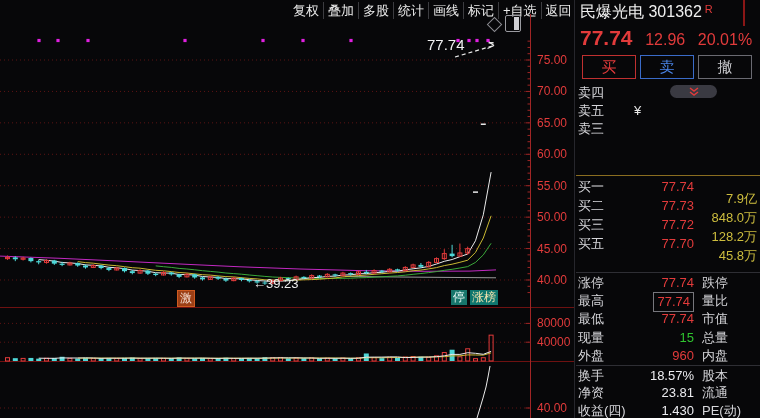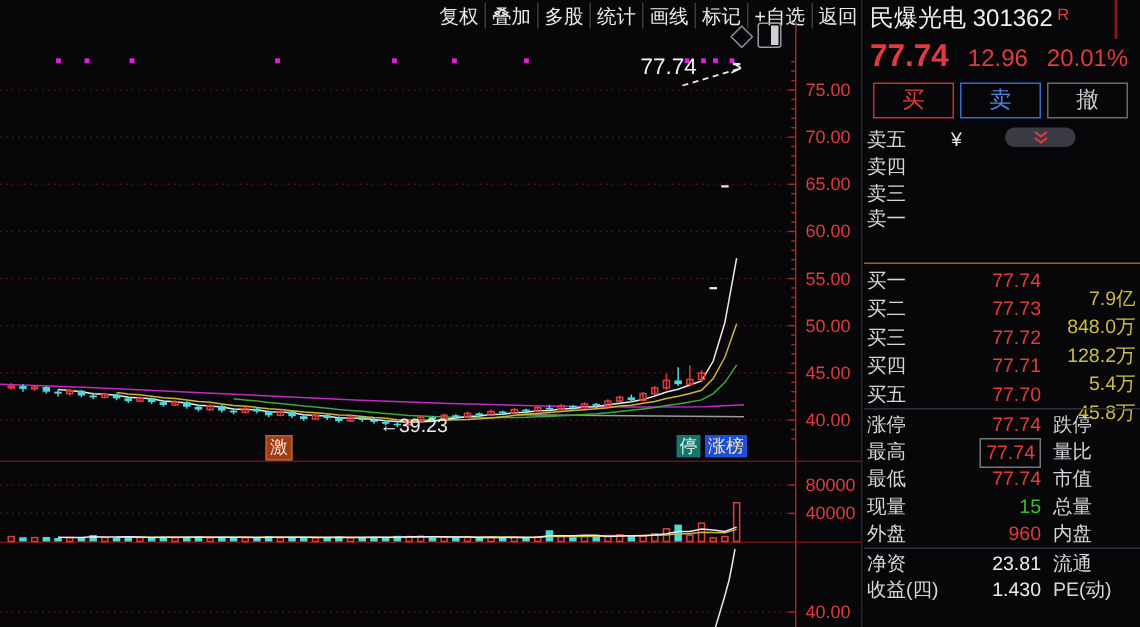--- a/index.html
+++ b/index.html
@@ -12,21 +12,21 @@
   
   #icon-diamond{position:absolute;left:489px;top:19px;width:9px;height:9px;border:1px solid #8a8a90;transform:rotate(45deg);}
   #icon-door{position:absolute;left:505px;top:15px;width:14px;height:15px;border:1px solid #9a9aa0;border-radius:2px;}
   #icon-door:after{content:"";position:absolute;right:1px;top:1px;bottom:1px;width:5px;background:#cfcfd4;}
   
   #anno-price{position:absolute;left:427px;top:36px;font-size:15px;color:#f2f2f2;}
   #anno-low{position:absolute;left:253px;top:276px;font-size:13px;color:#ececec;}
   .tag{position:absolute;top:290px;height:15px;line-height:15px;font-size:12px;padding:0 2px;white-space:nowrap;}
   .tag-orange{background:#9c3f16;color:#f5ded2;border:1px solid #cf5a20;}
   .tag-teal{background:#17756b;color:#eafaf7;}
-  .tag-brown{background:#1d4ed8;color:#f3e3ae;}
+  .tag-brown{background:#0f766e;color:#f3e3ae;}
   
   #panel-border{position:absolute;left:574px;top:0;width:1px;height:418px;background:#26262c;}
   #panel{position:absolute;left:576px;top:0;width:184px;height:294px;font-size:13px;}
   #title{position:absolute;left:4px;top:2px;font-size:16px;color:#f0f0f0;white-space:nowrap;}
   #title .badge{color:#e23b3b;font-size:11px;vertical-align:4px;margin-left:3px;}
   #priceline{position:absolute;left:4px;top:26px;white-space:nowrap;color:#e23b3b;}
   #cur-price{font-size:21px;font-weight:bold;}
   #chg,#chgp{font-size:16px;margin-left:9px;}
   .tbtn{position:absolute;top:55px;width:52px;height:22px;line-height:22px;text-align:center;
         font-size:15px;background:transparent;cursor:default;}
@@ -377,31 +377,28 @@
       <span id="cur-price">77.74</span>
       <span id="chg">12.96</span>
       <span id="chgp">20.01%</span>
     </div>
     <div class="tbtn" id="btn-buy">买</div>
     <div class="tbtn" id="btn-sell">卖</div>
     <div class="tbtn" id="btn-cancel">撤</div>
 
     <div id="asks">
         <div class="row">
+          <span class="lbl">卖四</span>
+        </div>
+        <div class="row">
           <span class="lbl">卖五</span>
           <span class="cur">¥</span>
         </div>
         <div class="row">
-          <span class="lbl">卖四</span>
-        </div>
-        <div class="row">
           <span class="lbl">卖三</span>
-        </div>
-        <div class="row">
-          <span class="lbl">卖一</span>
         </div>
       </div>
     <div id="pill">
       <svg width="14" height="9">
         <polyline points="3,1 7,4 11,1" fill="none" stroke="#e23b3b" stroke-width="1.4"></polyline>
         <polyline points="3,5 7,8 11,5" fill="none" stroke="#e23b3b" stroke-width="1.4"></polyline>
       </svg>
     </div>
     <div class="sep" id="sep-yellow"></div>
     <div id="bids">
@@ -414,25 +411,20 @@
           <span class="lbl">买二</span>
           <span class="val red">77.73</span>
           <span class="amt yellow">848.0万</span>
         </div>
         <div class="row">
           <span class="lbl">买三</span>
           <span class="val red">77.72</span>
           <span class="amt yellow">128.2万</span>
         </div>
         <div class="row">
-          <span class="lbl">买四</span>
-          <span class="val red">77.71</span>
-          <span class="amt yellow">5.4万</span>
-        </div>
-        <div class="row">
           <span class="lbl">买五</span>
           <span class="val red">77.70</span>
           <span class="amt yellow">45.8万</span>
         </div>
       </div>
     <div class="sep" id="sep-1"></div>
     <div id="stats1">
         <div class="row">
           <span class="lbl">涨停</span>
           <span class="val red">77.74</span>
@@ -455,20 +447,25 @@
         </div>
         <div class="row">
           <span class="lbl">外盘</span>
           <span class="val red">960</span>
           <span class="lbl2">内盘</span>
         </div>
       </div>
     <div class="sep" id="sep-2"></div>
     <div id="stats2">
         <div class="row">
+          <span class="lbl">换手</span>
+          <span class="val white">18.57%</span>
+          <span class="lbl2">股本</span>
+        </div>
+        <div class="row">
           <span class="lbl">净资</span>
           <span class="val white">23.81</span>
           <span class="lbl2">流通</span>
         </div>
         <div class="row">
           <span class="lbl">收益(四)</span>
           <span class="val white">1.430</span>
           <span class="lbl2">PE(动)</span>
         </div>
       </div>

